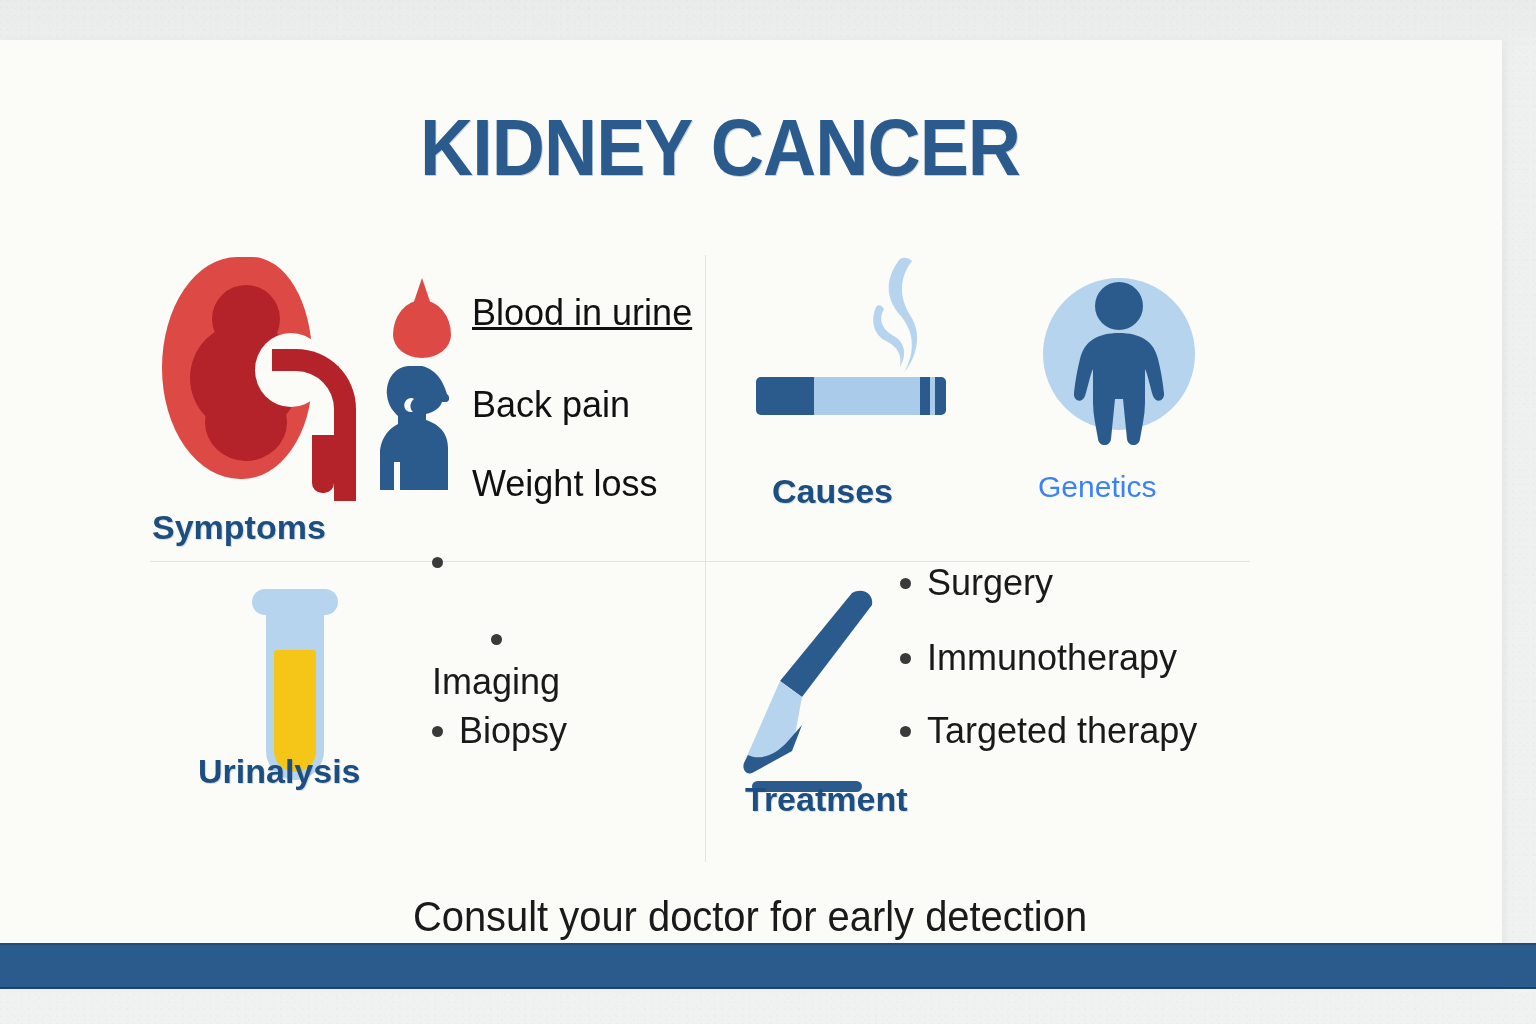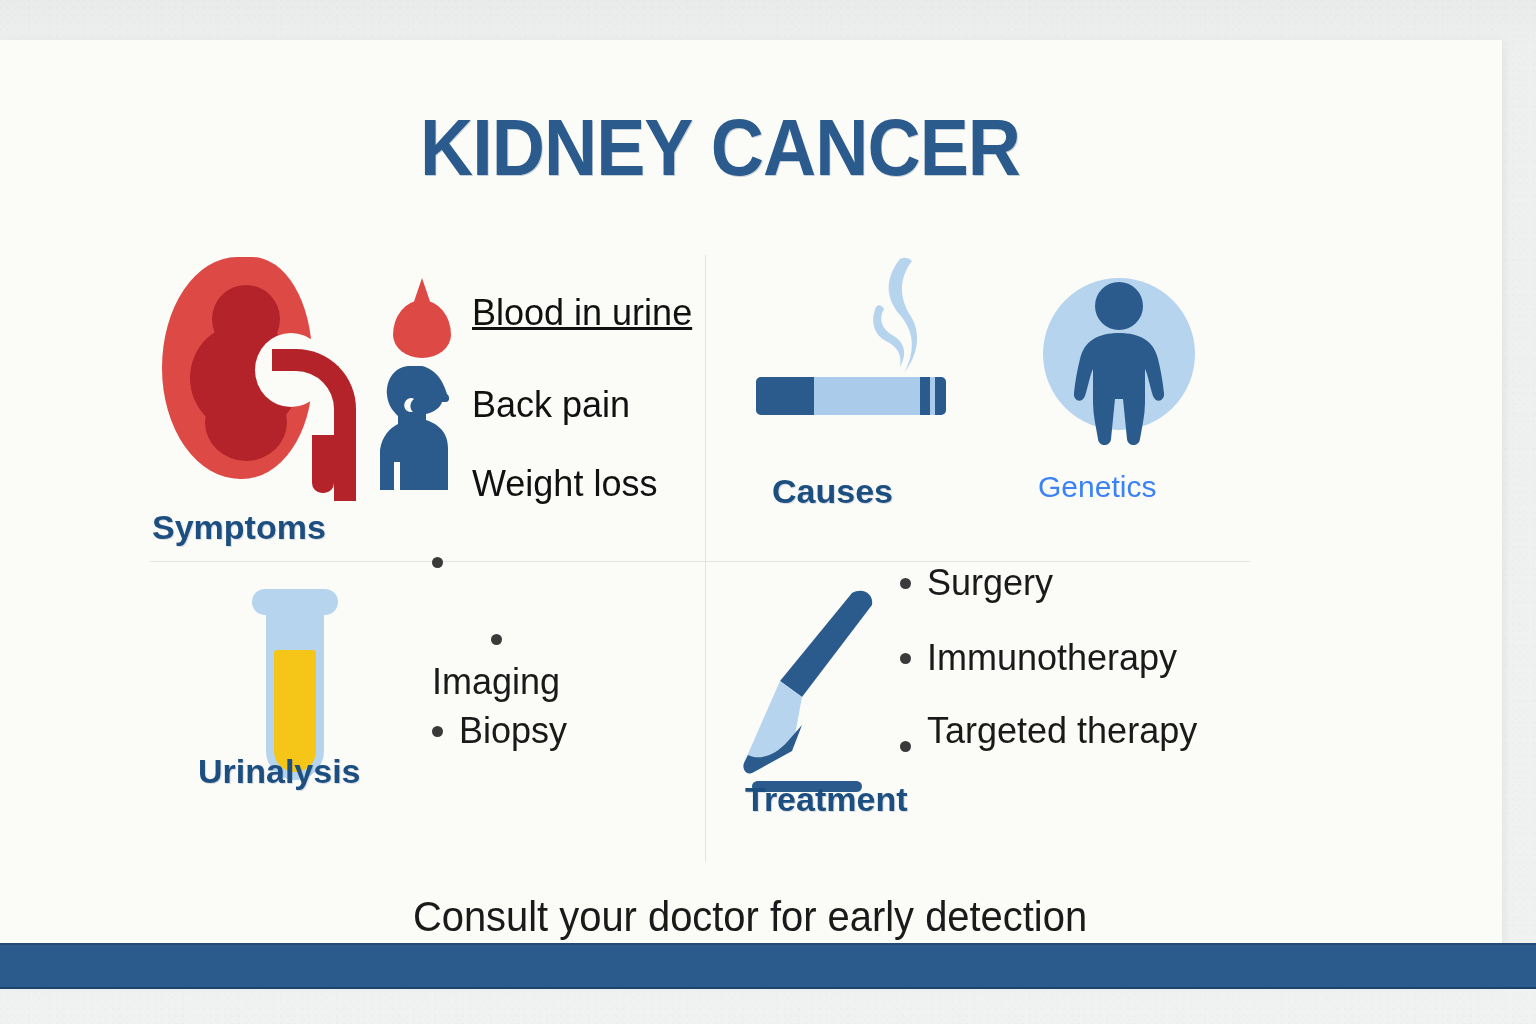--- a/index.html
+++ b/index.html
@@ -311,21 +311,21 @@
       </div>
 
       <div class="bullet-row" style="left:900px;top:522px;">
         <span class="bullet-dot"></span>
         <span>Surgery</span>
       </div>
       <div class="bullet-row" style="left:900px;top:597px;">
         <span class="bullet-dot"></span>
         <span>Immunotherapy</span>
       </div>
-      <div class="bullet-row" style="left:900px;top:670px;align-items:flex-end;">
+      <div class="bullet-row" style="left:900px;top:670px;">
         <span class="bullet-dot"></span>
         <span>Targeted therapy</span>
       </div>
 
       <div class="sec-label" style="left:745px;top:740px;">Treatment</div>
     </div>
 
     <div class="footer-note">Consult your doctor for early detection</div>
 
   </div>

